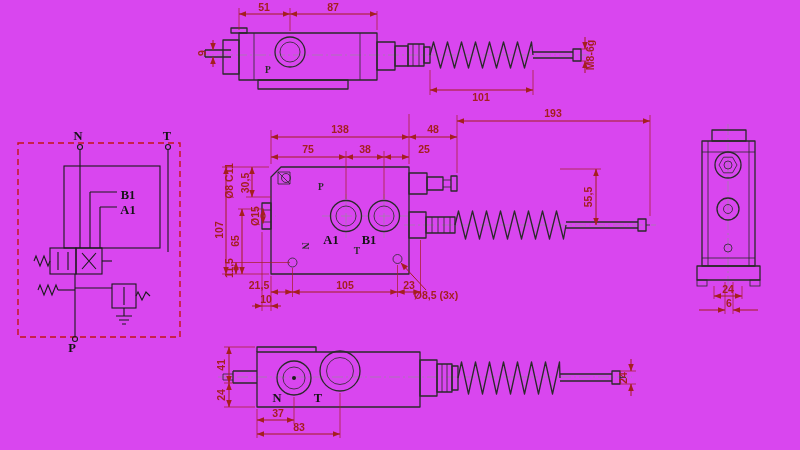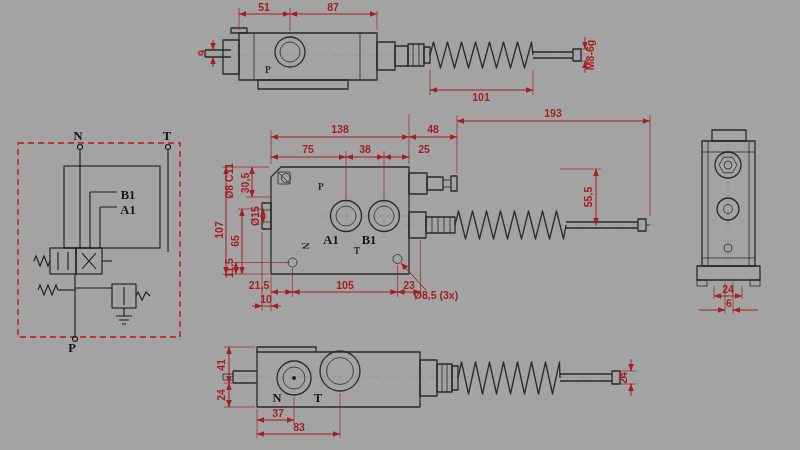--- a/index.html
+++ b/index.html
@@ -1,16 +1,16 @@
 <!DOCTYPE html>
 <html><head>
 <meta charset="utf-8">
 <style>
   html,body{margin:0;padding:0;background:#ffffff}
-  .stage{width:800px;height:450px;position:relative;background:#a3a3a3;overflow:hidden}
+  .stage{width:800px;height:450px;position:relative;background:#d946ef;overflow:hidden}
   svg{display:block}
   text{user-select:none}
   .o  {fill:none;stroke:#2a2a2a;stroke-width:1.3;stroke-linejoin:round}
   .ot {fill:none;stroke:#2a2a2a;stroke-width:0.8}
   .cl {fill:none;stroke:#909090;stroke-width:0.6;stroke-dasharray:11 3 2 3}
   .d  {fill:none;stroke:#a51f1f;stroke-width:1}
   .e  {fill:none;stroke:#a51f1f;stroke-width:0.7}
   .dt {fill:#a51f1f;font:bold 10.5px "Liberation Sans",sans-serif;text-anchor:middle}
   .pt {fill:#141414;font:bold 12.5px "Liberation Serif",serif;text-anchor:middle}
   .ps {fill:#2b2b2b;font:bold 9.5px "Liberation Serif",serif;text-anchor:middle}

